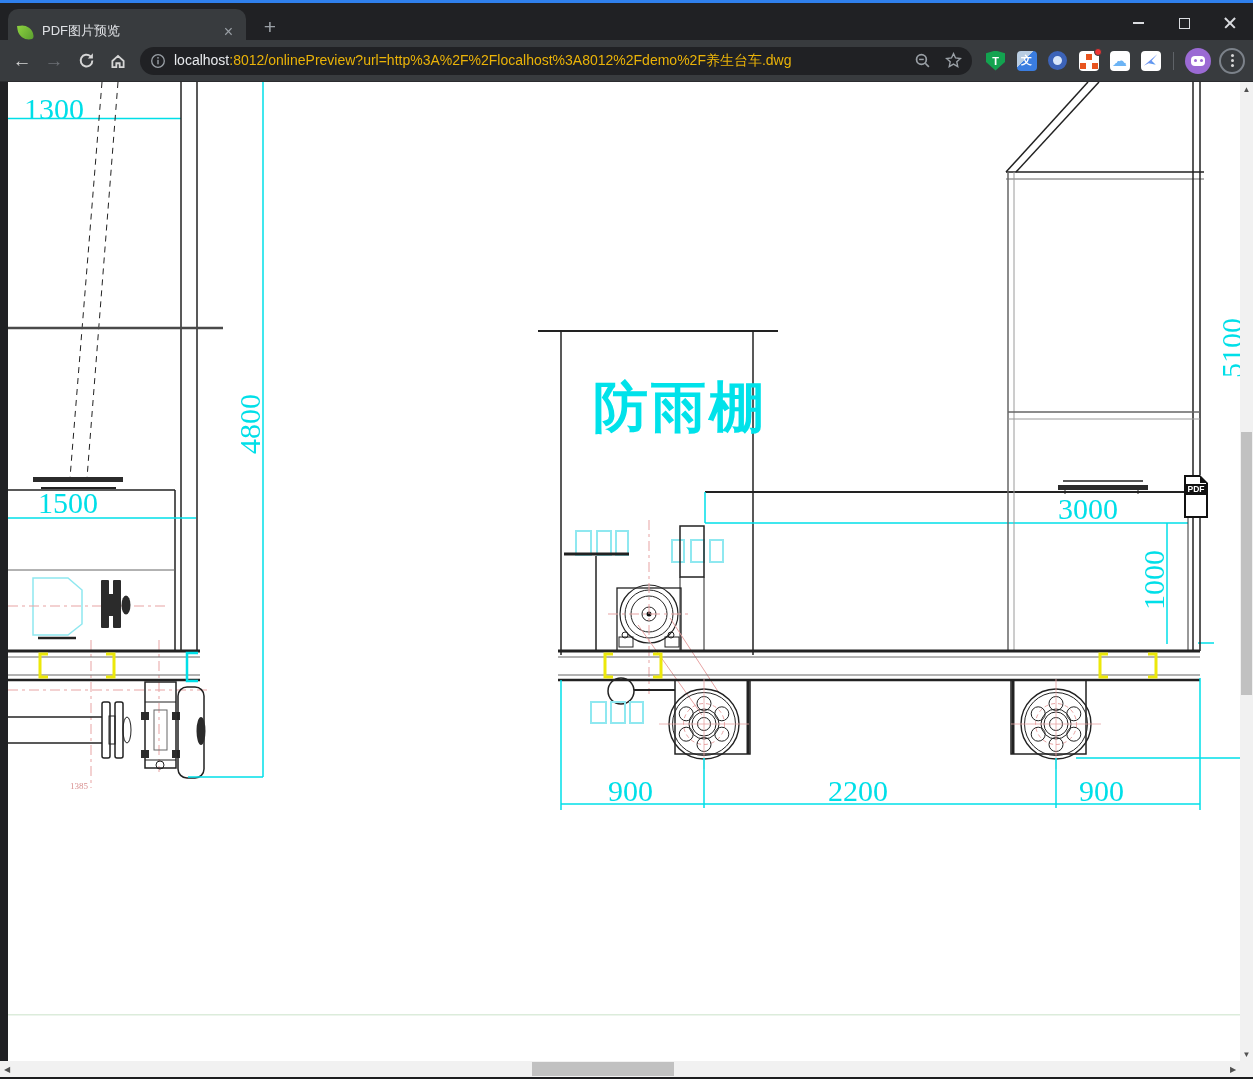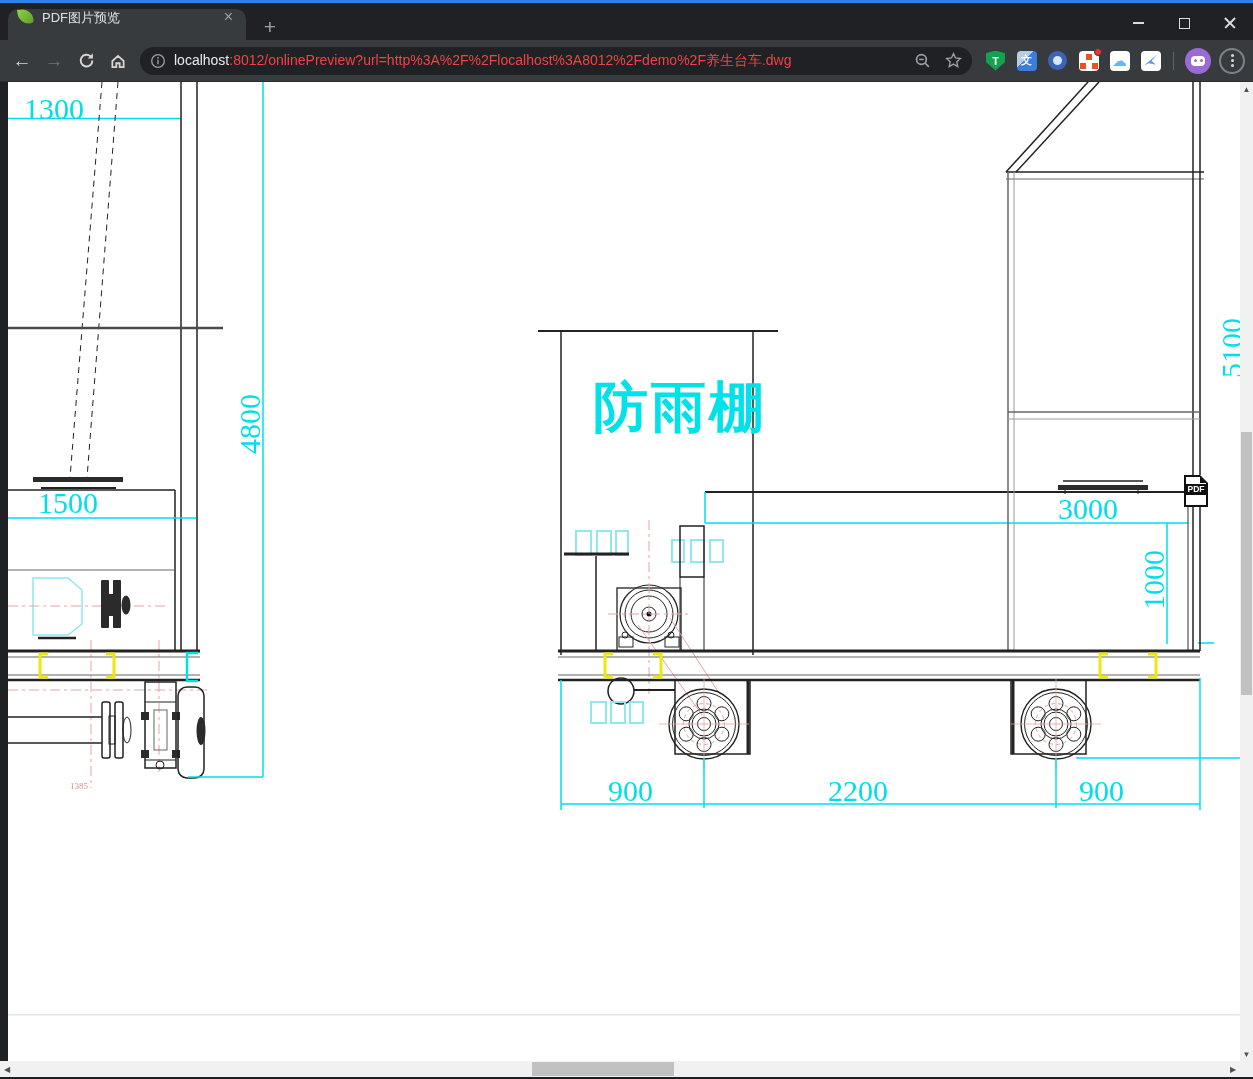--- a/index.html
+++ b/index.html
@@ -4,21 +4,21 @@
 <style>
   *{margin:0;padding:0;box-sizing:border-box}
   html,body{width:1253px;height:1079px;overflow:hidden;background:#202124;
     font-family:"Liberation Sans",sans-serif;position:relative}
   .abs{position:absolute}
 
   
   #accent-strip{left:0;top:0;width:1253px;height:3px;background:#2f80ed}
   #tabbar{left:0;top:3px;width:1253px;height:37px;background:#202124}
   #tab{left:8px;top:6px;width:238px;height:31px;background:#383b3e;border-radius:10px 10px 0 0;
-       display:flex;align-items:flex-start;padding:0 10px;color:#dfe1e5;font-size:13px}
+       display:flex;align-items:flex-end;padding:0 10px;color:#dfe1e5;font-size:13px}
   #favicon{width:15px;height:15px;background:linear-gradient(135deg,#8ed33f,#5a9e2f);
        border-radius:0 100% 30% 100%;transform:rotate(-8deg);flex:none}
   #tab-title{margin-left:9px;flex:1;white-space:nowrap;overflow:hidden}
   #tab-close{color:#9aa0a6;font-size:16px;line-height:16px;padding:0 3px;cursor:pointer}
   #newtab-btn{left:256px;top:10px;width:28px;height:28px;color:#9aa0a6;font-size:21px;
        display:flex;align-items:center;justify-content:center}
   #win-controls{right:0;top:3px;height:34px;display:flex}
   .wc{width:46px;height:34px;display:flex;align-items:center;justify-content:center;position:relative}
   .wc-min-glyph{width:11px;height:2px;background:#dadce0}
   .wc-max-glyph{width:11px;height:11px;border:1.5px solid #dadce0}
@@ -27,21 +27,21 @@
 
   
   #toolbar{left:0;top:40px;width:1253px;height:42px;background:#383b3e;border-bottom:1px solid #2b2c2f;
        display:flex;align-items:center}
   .navbtn{width:32px;height:32px;display:flex;align-items:center;justify-content:center;font-size:19px;color:#d6d6d6}
   .navbtn.disabled{color:#6d7176}
   #omnibox{margin-left:6px;width:832px;height:28px;background:#202124;border-radius:14px;
        display:flex;align-items:center;padding:0 10px;color:#9aa0a6}
   #url-text{font-size:14px;white-space:nowrap;overflow:hidden;flex:1;margin-left:8px}
   #url-text .host{color:#e8eaed}
-  #url-text .rest{color:#ef4444}
+  #url-text .rest{color:#eab308}
   #ext-row{display:flex;align-items:center;margin-left:8px}
   .ext{width:31px;height:30px;display:flex;align-items:center;justify-content:center;position:relative}
   .shield{width:19px;height:20px;background:#13a350;clip-path:polygon(50% 0,100% 14%,100% 58%,50% 100%,0 58%,0 14%);
        display:flex;align-items:center;justify-content:center;color:#fff;font-weight:bold;font-size:11px}
   .tricon{width:20px;height:20px;border-radius:4px;background:linear-gradient(135deg,#b9cde2 0 42%,#3a7de0 42% 100%);
        display:flex;align-items:center;justify-content:center;color:#fff;font-size:11px;font-weight:bold}
   .ring{width:19px;height:19px;border-radius:50%;border:5px solid #3c63b8;background:#d8e6fa}
   .orgbox{width:20px;height:20px;border-radius:4px;background:#fff;position:relative}
   .orgdot{position:absolute;left:7px;top:3px;width:6px;height:6px;background:#e8541f;
        box-shadow:-6px 9px 0 #e8541f,6px 9px 0 #e8541f}
@@ -71,21 +71,21 @@
   .ye{stroke:#ece80a;stroke-width:3;fill:none}
   .pk{stroke:#e7a3a3;fill:none}
   .pkd{stroke-dasharray:10 4 3 4}
   .dash{stroke-dasharray:6 5}
   .fd{fill:#2b2b2b;stroke:none}
   .dim{fill:#00dfe8;font:30px "Liberation Serif",serif}
   .tiny{fill:#d89090;font:9px "Liberation Serif",serif}
   .shelter{fill:#00e2ea;font:bold 55px "Liberation Sans",sans-serif;letter-spacing:3px}
 
   
-  #pdf-btn{left:1184px;top:475px;width:24px;height:32px;background:#fff;border:2px solid #111;cursor:pointer}
+  #pdf-btn{left:1184px;top:475px;width:24px;height:43px;background:#fff;border:2px solid #111;cursor:pointer}
   #pdf-btn::before{content:'';position:absolute;top:-2px;right:-2px;border:4px solid;border-color:#fff #fff #111 #111}
   #pdf-band{margin-top:7px;height:11px;background:#111;color:#fff;font-size:8.5px;font-weight:bold;
        text-align:center;line-height:11px;font-family:"Liberation Sans",sans-serif}
 
   
   #vscroll{left:1240px;top:82px;width:13px;height:979px;background:#f1f1f1}
   #vthumb{position:absolute;left:1px;top:350px;width:11px;height:263px;background:#c1c1c1}
   .sarrow{position:absolute;width:13px;height:14px;color:#505050;font-size:8px;display:flex;align-items:center;justify-content:center}
   #hscroll{left:0;top:1061px;width:1240px;height:16px;background:#f1f1f1}
   #hthumb{position:absolute;left:532px;top:1px;width:142px;height:14px;background:#c1c1c1}

